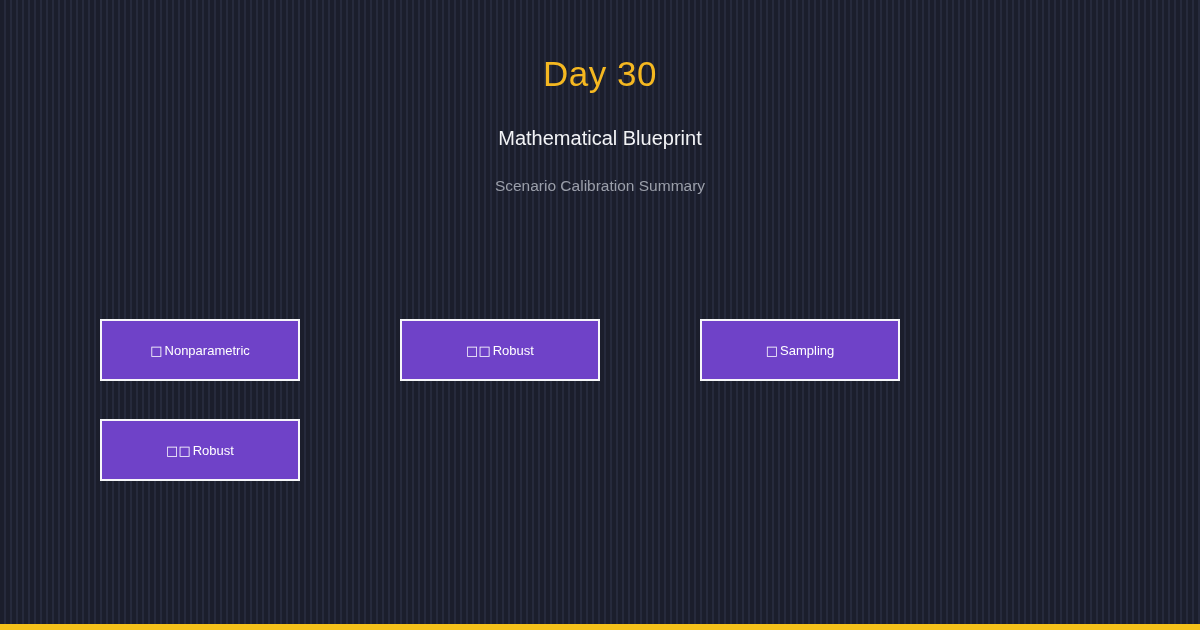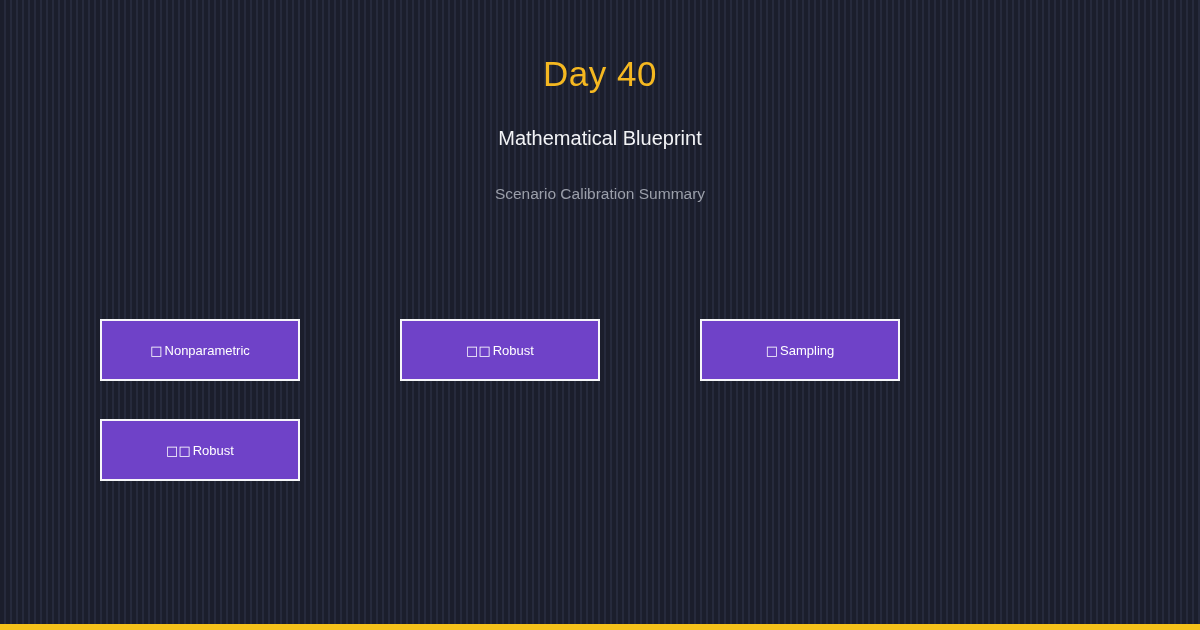--- a/index.html
+++ b/index.html
@@ -50,21 +50,21 @@
   #subtitle {
     margin: 0;
     padding-top: 37px;
     font-size: 20px;
     font-weight: normal;
     color: #f2f3f6;
     line-height: 1.0;
     text-align: center;
   }
   #caption {
-    margin: 16px;
+    margin: 8px;
     padding-top: 22px;
     font-size: 15.5px;
     font-weight: normal;
     color: #9b9faa;
     line-height: 1.0;
   }
 
   
   #card-grid {
     position: absolute;
@@ -109,21 +109,21 @@
     height: 6px;
     background: #f5c21a;
   }
 </style>
 </head>
 <body>
 
 <div id="slide">
 
   <div id="header">
-    <h1 id="title">Day 40</h1>
+    <h1 id="title">Day 30</h1>
     <p id="subtitle">Mathematical Blueprint</p>
     <p id="caption">Scenario Calibration Summary</p>
   </div>
 
   <div id="card-grid">
 
     <div class="card">
       <span class="card-label"><span class="card-icon">□</span><span>Nonparametric</span></span>
     </div>
 

